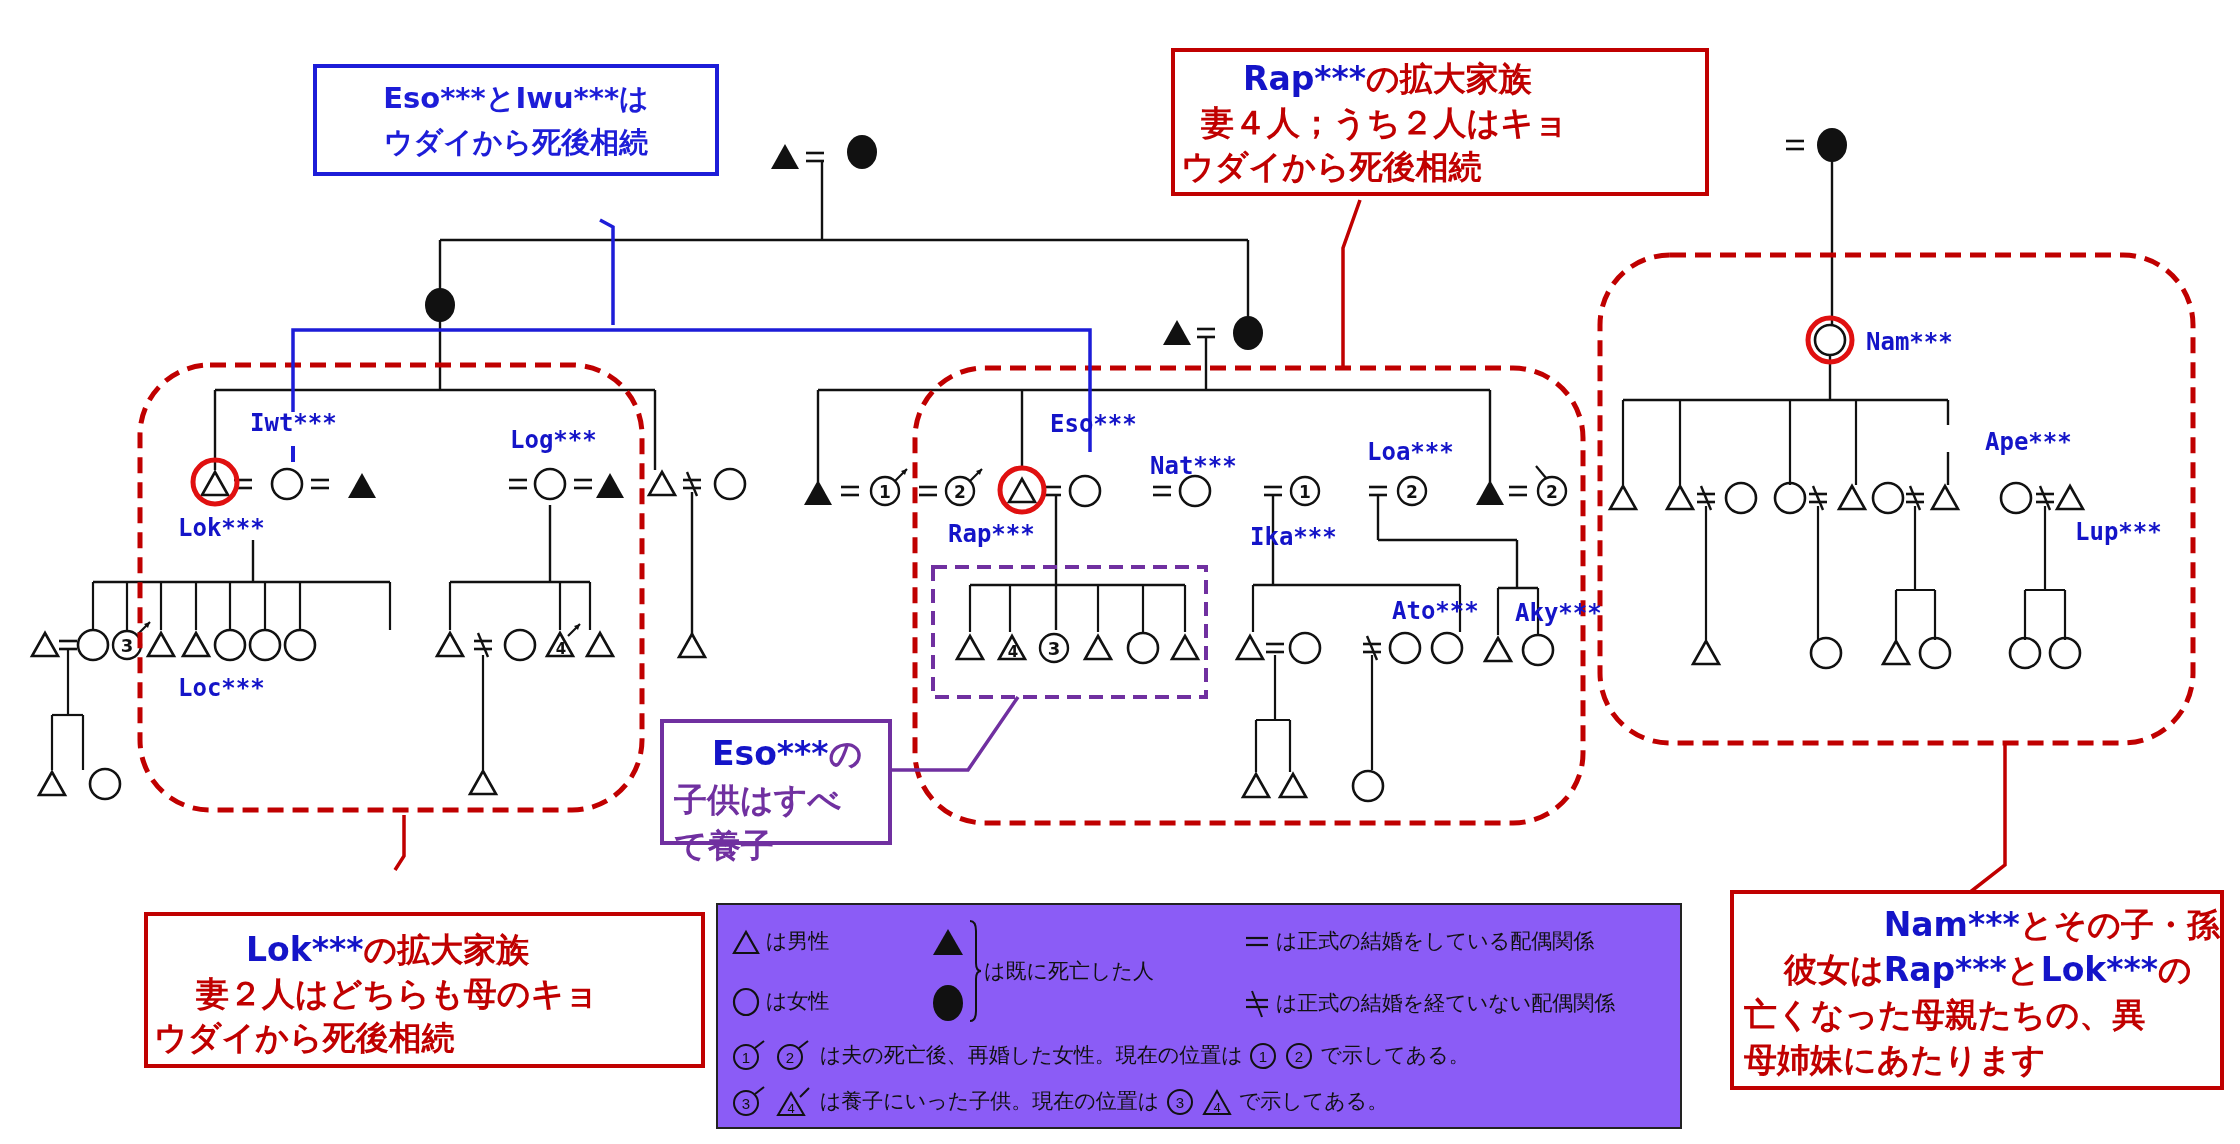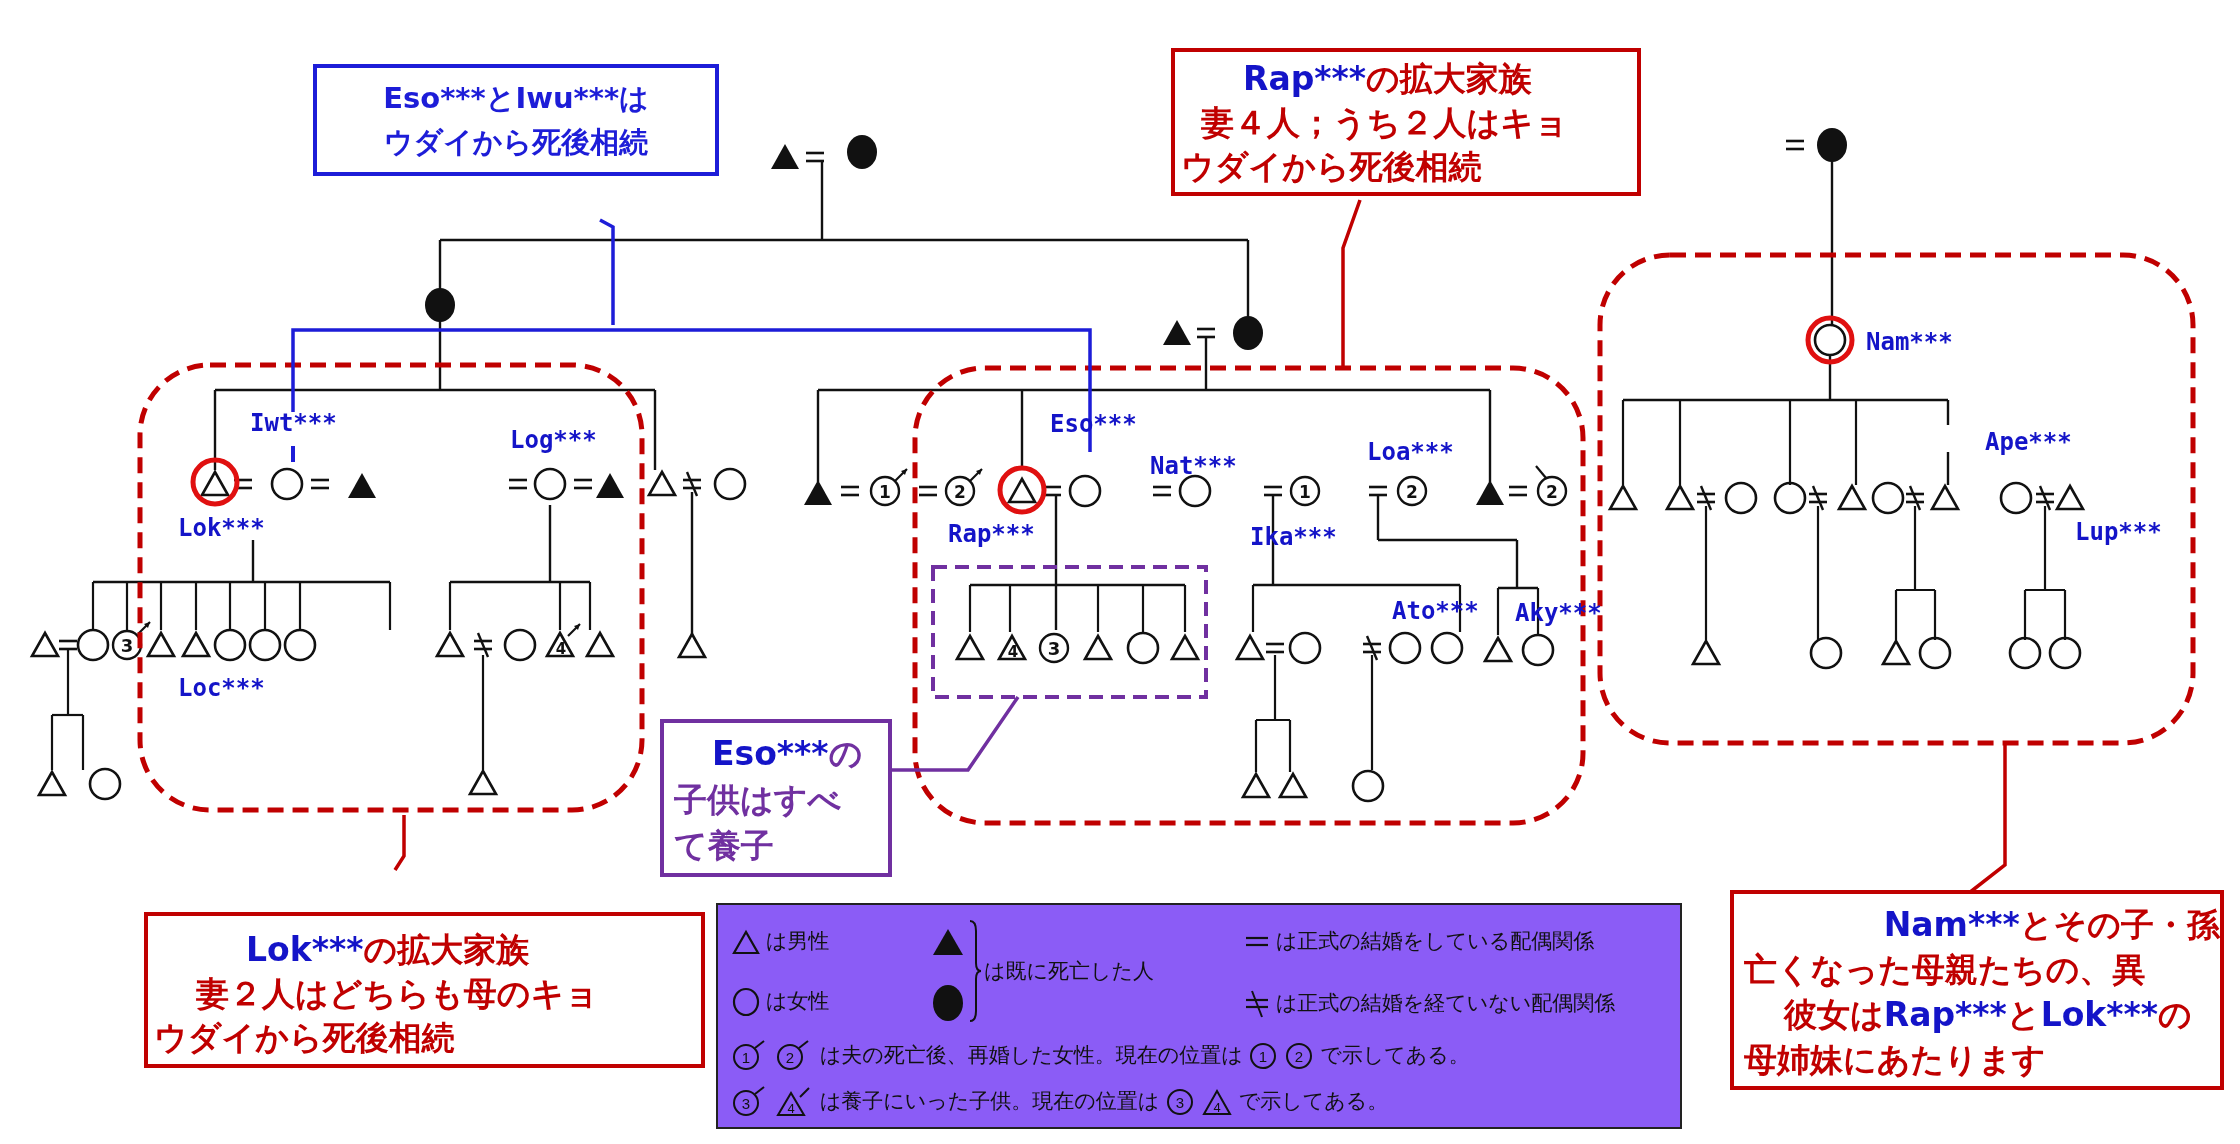--- a/index.html
+++ b/index.html
@@ -301,42 +301,42 @@
   <text class="name-label" x="1866" y="350">Nam***</text>
   <text class="name-label" x="1985" y="450">Ape***</text>
   <text class="name-label" x="2075" y="540">Lup***</text>
 </svg>
 
 <div class="callout c-blue" style="left:313px; top:64px; width:406px; height:112px; font-size:29px; line-height:44px; padding:8px 0 0 0; text-align:center;">
   <span class="line"><span>Eso***</span><span>と</span><span>Iwu***</span><span>は</span></span>
   <span class="line">ウダイから死後相続</span>
 </div>
 
-<div class="callout c-red" style="left:1171px; top:48px; width:470px; height:148px; font-size:33px; line-height:44px; padding:5px 0 0 6px;">
+<div class="callout c-red" style="left:1171px; top:48px; width:538px; height:148px; font-size:33px; line-height:44px; padding:5px 0 0 6px;">
   <span class="line" style="padding-left:62px;"><span class="nm">Rap***</span><span>の拡大家族</span></span>
   <span class="line" style="padding-left:20px;">妻４人；うち２人はキョ</span>
   <span class="line">ウダイから死後相続</span>
 </div>
 
-<div class="callout c-purple" style="left:660px; top:719px; width:232px; height:158px; font-size:33px; line-height:46px; padding:8px 0 0 10px;">
+<div class="callout c-purple" style="left:660px; top:719px; width:232px; height:126px; font-size:33px; line-height:46px; padding:8px 0 0 10px;">
   <span class="line" style="padding-left:38px;"><span class="nm">Eso***</span><span>の</span></span>
   <span class="line">子供はすべ</span>
   <span class="line">て養子</span>
 </div>
 
 <div class="callout c-red" style="left:144px; top:912px; width:561px; height:156px; font-size:33px; line-height:44px; padding:12px 0 0 6px;">
   <span class="line" style="padding-left:92px;"><span class="nm">Lok***</span><span>の拡大家族</span></span>
   <span class="line" style="padding-left:42px;">妻２人はどちらも母のキョ</span>
   <span class="line">ウダイから死後相続</span>
 </div>
 
 <div class="callout c-red" style="left:1730px; top:890px; width:494px; height:200px; font-size:33px; line-height:45px; padding:8px 0 0 10px;">
   <span class="line" style="padding-left:66px;text-align:right;"><span class="nm">Nam***</span><span>とその子・孫</span></span>
+  <span class="line" style="padding-left:40px;"><span>彼女は</span><span class="nm">Rap***</span><span>と</span><span class="nm">Lok***</span><span>の</span></span>
   <span class="line">亡くなった母親たちの、異</span>
-  <span class="line" style="padding-left:40px;"><span>彼女は</span><span class="nm">Rap***</span><span>と</span><span class="nm">Lok***</span><span>の</span></span>
   <span class="line">母姉妹にあたります</span>
 </div>
 
 <div class="legend">
   <div class="row" style="left:14px; top:22px;">
     <svg class="sym" width="28" height="26">
         <polygon points="2,24 26,24 14,3" fill="none" stroke="#111" stroke-width="2.2"></polygon>
       </svg>
     <span>は男性</span>
   </div>

